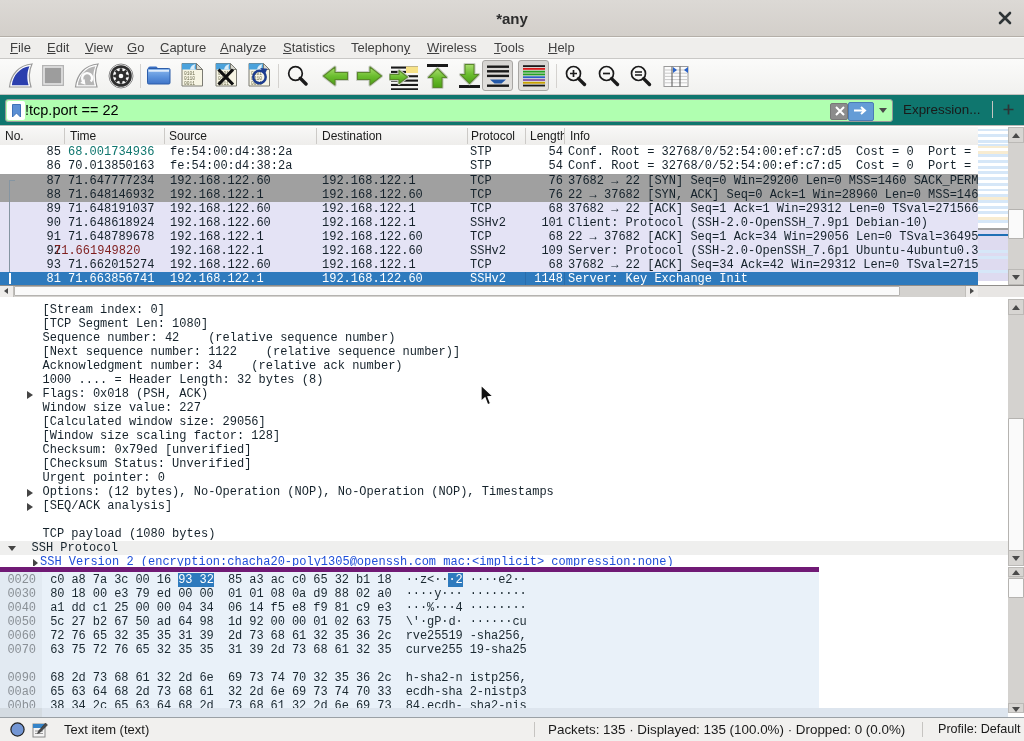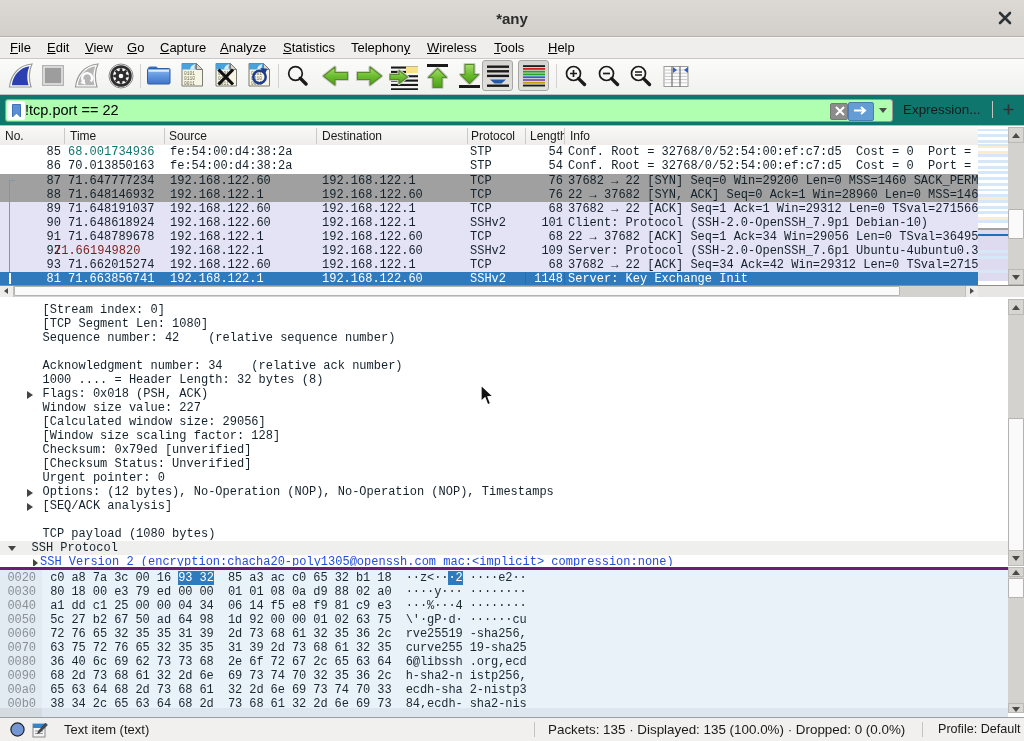--- a/index.html
+++ b/index.html
@@ -1,21 +1,21 @@
 <!DOCTYPE html>
 <html><head><meta charset="utf-8">
 <style>
 html,body{margin:0;padding:0;}
 body{width:1024px;height:741px;position:relative;overflow:hidden;background:#fff;
  font-family:"Liberation Sans",sans-serif;}
 .abs{position:absolute;}
 #titlebar{left:0;top:0;width:1024px;height:36px;background:linear-gradient(#dcd9d5,#d3cfca);border-bottom:1px solid #b4afa8;}
 #title{left:0;top:10px;width:1024px;text-align:center;font-weight:bold;font-size:15px;color:#2c2c2c;}
 #menubar{left:0;top:37px;width:1024px;height:21px;background:#efeeec;border-top:1px solid #fafaf9;box-sizing:border-box;}
-.mi{position:absolute;top:2px;font-size:13px;color:#000000;text-align:right;}
+.mi{position:absolute;top:2px;font-size:13px;color:#404040;text-align:right;}
 .mi u{text-decoration:underline;}
 #toolbar{left:0;top:58px;width:1024px;height:35px;background:linear-gradient(#fbfbfa,#f1f1ef);border-top:1px solid #c9c8c6;border-bottom:1px solid #c3c1bf;}
 .tsep{position:absolute;width:1px;height:24px;background:#d4d2cf;}
 #filterbar{left:0;top:95px;width:1024px;height:30px;background:#0f766e;border-bottom:1px solid #bbb9b6;}
 #finput{left:5px;top:4px;width:886px;height:21px;background:#b0ffb0;border:1px solid #9a9a9a;border-radius:3px;}
 #ftext{left:19px;top:2px;font-size:14.5px;color:#000;}
 #expr{left:903px;top:7px;font-size:13.4px;color:#1a1a1a;}
 
 #plheader{left:0;top:127px;width:1024px;height:18px;background:linear-gradient(#f8f8f7,#eeedeb);border-bottom:1px solid #c5c3c0;}
 .hcol{position:absolute;top:2px;font-size:12px;color:#1b1b1b;white-space:nowrap;}
@@ -424,20 +424,23 @@
 <div class="abs" style="left:0;top:299px;width:1008px;height:267px;background:#fff;overflow:hidden">
 <div class="dline" style="top:4px;">
 <span style="left:42.5px;color:#15222b">[Stream index: 0]</span>
 </div>
 <div class="dline" style="top:18px;">
 <span style="left:42.5px;color:#15222b">[TCP Segment Len: 1080]</span>
 </div>
 <div class="dline" style="top:32px;">
 <span style="left:42.5px;color:#15222b">Sequence number: 42    (relative sequence number)</span>
 </div>
+<div class="dline" style="top:46px;">
+<span style="left:42.5px;color:#15222b">[Next sequence number: 1122    (relative sequence number)]</span>
+</div>
 <div class="dline" style="top:60px;">
 <span style="left:42.5px;color:#15222b">Acknowledgment number: 34    (relative ack number)</span>
 </div>
 <div class="dline" style="top:74px;">
 <span style="left:42.5px;color:#15222b">1000 .... = Header Length: 32 bytes (8)</span>
 </div>
 <div class="dline" style="top:88px;">
 <span class="tri" style="left:27px;top:3.5px;border-left:6px solid #444;border-top:4.5px solid transparent;border-bottom:4.5px solid transparent"></span>
 <span style="left:42.5px;color:#15222b">Flags: 0x018 (PSH, ACK)</span>
 </div>
@@ -478,29 +481,28 @@
 <span class="tri" style="left:33px;top:3.5px;border-left:5px solid #444;border-top:4px solid transparent;border-bottom:4px solid transparent"></span>
 <span style="left:40px;color:#1d4ed8">SSH Version 2 (encryption:chacha20-poly1305@openssh.com mac:&lt;implicit&gt; compression:none)</span>
 </div>
 </div>
 <div class="abs" style="left:1008px;top:299px;width:16px;height:267px;background:#d4d2cf"></div>
 <div class="abs" style="left:1008px;top:299px;width:16px;height:16px;background:#d7d5d2;border:1px solid #bbb9b6;box-sizing:border-box"></div>
 <div class="abs" style="left:1012px;top:305px;width:0;height:0;border-left:4px solid transparent;border-right:4px solid transparent;border-bottom:5px solid #4a4a4a"></div>
 <div class="abs" style="left:1008px;top:418px;width:16px;height:134px;background:#fafafa;border:1px solid #b5b3b0;box-sizing:border-box;border-radius:1px"></div>
 <div class="abs" style="left:1008px;top:550px;width:16px;height:16px;background:#d7d5d2;border:1px solid #bbb9b6;box-sizing:border-box"></div>
 <div class="abs" style="left:1012px;top:556px;width:0;height:0;border-left:4px solid transparent;border-right:4px solid transparent;border-top:5px solid #4a4a4a"></div>
-<div class="abs" style="left:0;top:567px;width:1008px;height:151px;background:#e9f1f9;overflow:hidden;border-top:3px solid #701a75;box-sizing:border-box">
+<div class="abs" style="left:0;top:567px;width:819px;height:151px;background:#e9f1f9;overflow:hidden;border-top:5px solid #701a75;box-sizing:border-box">
 <div class="abs" style="left:0;top:0;width:42px;height:151px;background:#e2eaf2"></div>
 <span class="hx" style="top:1px"><span style="color:#8a9096">0020</span>  c0 a8 7a 3c 00 16 <span style="background:#2e7abd;color:#fff">93 32</span>  85 a3 ac c0 65 32 b1 18  ··z&lt;··<span style="background:#2e7abd;color:#fff">·2</span> ····e2··</span>
 <span class="hx" style="top:15px"><span style="color:#8a9096">0030</span>  80 18 00 e3 79 ed 00 00  01 01 08 0a d9 88 02 a0  ····y··· ········</span>
 <span class="hx" style="top:29px"><span style="color:#8a9096">0040</span>  a1 dd c1 25 00 00 04 34  06 14 f5 e8 f9 81 c9 e3  ···%···4 ········</span>
 <span class="hx" style="top:43px"><span style="color:#8a9096">0050</span>  5c 27 b2 67 50 ad 64 98  1d 92 00 00 01 02 63 75  \'·gP·d· ······cu</span>
 <span class="hx" style="top:57px"><span style="color:#8a9096">0060</span>  72 76 65 32 35 35 31 39  2d 73 68 61 32 35 36 2c  rve25519 -sha256,</span>
 <span class="hx" style="top:71px"><span style="color:#8a9096">0070</span>  63 75 72 76 65 32 35 35  31 39 2d 73 68 61 32 35  curve255 19-sha25</span>
-<span class="hx" style="top:85px"><span style="color:#8a9096">0080</span>  36 40 6c 69 62 73 73 68  2e 6f 72 67 2c 65 63 64  6@libssh .org,ecd</span>
 <span class="hx" style="top:99px"><span style="color:#8a9096">0090</span>  68 2d 73 68 61 32 2d 6e  69 73 74 70 32 35 36 2c  h-sha2-n istp256,</span>
 <span class="hx" style="top:113px"><span style="color:#8a9096">00a0</span>  65 63 64 68 2d 73 68 61  32 2d 6e 69 73 74 70 33  ecdh-sha 2-nistp3</span>
 <span class="hx" style="top:127px"><span style="color:#8a9096">00b0</span>  38 34 2c 65 63 64 68 2d  73 68 61 32 2d 6e 69 73  84,ecdh- sha2-nis</span>
 </div>
 <div class="abs" style="left:1008px;top:567px;width:16px;height:146px;background:#d4d2cf"></div>
 <div class="abs" style="left:1008px;top:567px;width:16px;height:10px;background:#d7d5d2;border:1px solid #bbb9b6;box-sizing:border-box"></div>
 <div class="abs" style="left:1012px;top:570px;width:0;height:0;border-left:4px solid transparent;border-right:4px solid transparent;border-bottom:5px solid #4a4a4a"></div>
 <div class="abs" style="left:1008px;top:578px;width:16px;height:20px;background:#fafafa;border:1px solid #b5b3b0;box-sizing:border-box;border-radius:1px"></div>
 <div class="abs" style="left:1008px;top:703px;width:16px;height:10px;background:#d7d5d2;border:1px solid #bbb9b6;box-sizing:border-box"></div>
 <div class="abs" style="left:1012px;top:707px;width:0;height:0;border-left:4px solid transparent;border-right:4px solid transparent;border-top:5px solid #4a4a4a"></div>

